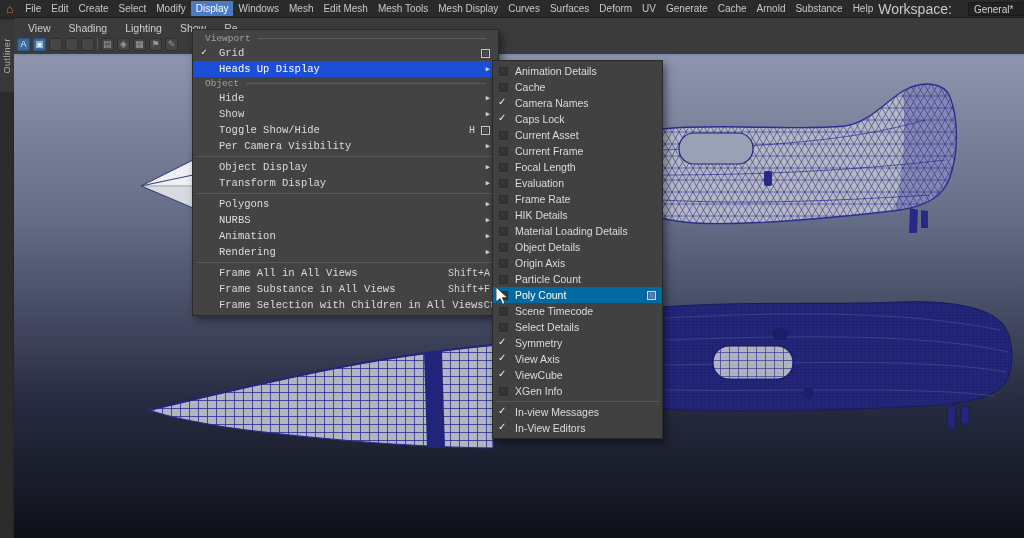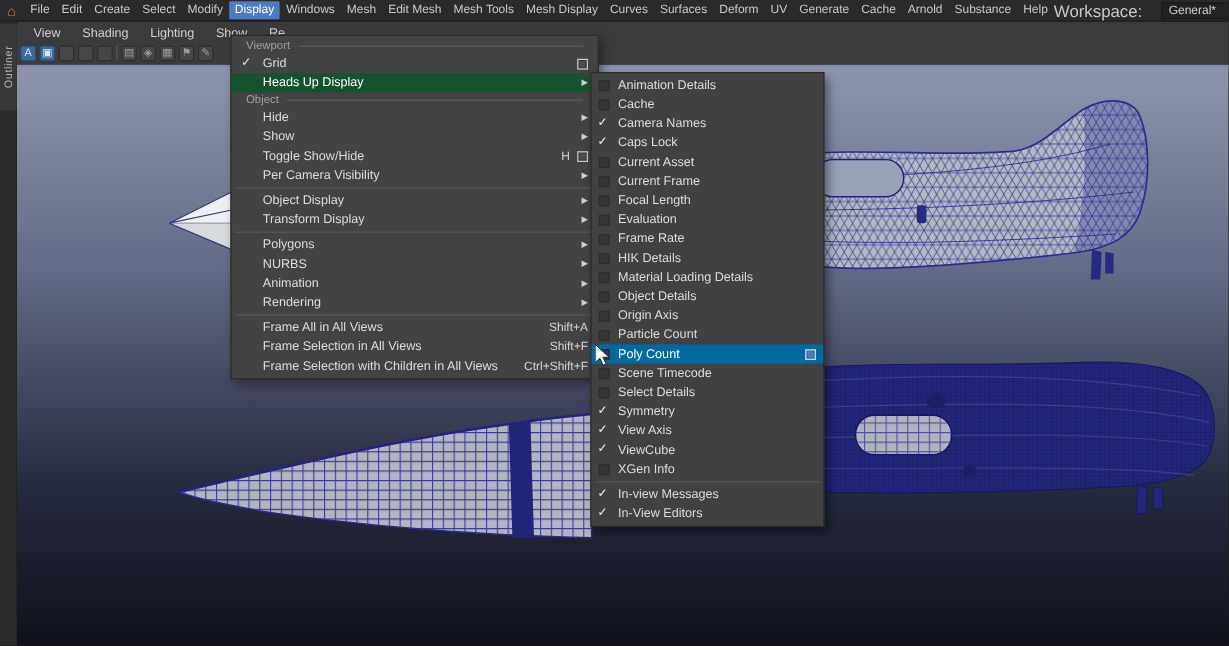--- a/index.html
+++ b/index.html
@@ -54,44 +54,44 @@
   .colorspace-dd .cs-text { flex:1; font-size:9px; color:#c9c9c9; padding-left:5px;
                             white-space:nowrap; overflow:hidden; }
   .cs-arrow { width:14px; height:12px; background:#3d3d3d; color:#b5b5b5; font-size:8px;
               line-height:12px; text-align:center; }
   .vp-topline { position:absolute; left:14px; top:54px; width:1010px; height:2px;
                 background:#7f8cb0; z-index:5; }
 
   
   .display-menu { position:absolute; left:192px; top:29px; width:307px; z-index:10;
                   background:#434343; border:1px solid #2a2a2a; padding:2px 0;
-                  box-shadow:3px 4px 8px rgba(0,0,0,0.45); }
+                  box-shadow:3px 4px 8px rgba(0,0,0,0.45);font-family:Liberation Mono, monospace; }
   .dm-row { position:relative; display:flex; align-items:center; height:16px;
             padding:0 8px 0 26px; font-size:10.5px; color:#dcdcdc; cursor:default; }
   .dm-row .check { position:absolute; left:8px; top:1px; font-size:10px; color:#e8e8e8; display:none; }
   .dm-row.is-checked .check { display:block; }
   .dm-label { white-space:nowrap; }
   .dm-right { margin-left:auto; display:flex; align-items:center; gap:6px; }
   .dm-shortcut { font-size:10px; color:#d5d5d5; display:none; white-space:nowrap; }
   .dm-row.is-shortcut .dm-shortcut, .dm-row .dm-shortcut:not(:empty) { display:block; }
   .dm-optionbox { width:9px; height:9px; border:1px solid #c9c9c9; background:#4e4e4e;
                   box-shadow:inset 0 0 0 1px #3a3a3a; display:none; }
   .dm-row.is-optionbox .dm-optionbox { display:block; }
   .dm-arrow { font-size:7px; color:#d0d0d0; display:none; }
   .dm-row.is-arrow .dm-arrow { display:block; }
-  .dm-row.is-highlighted { background:#14532d; color:#fff;gap:12px; }
+  .dm-row.is-highlighted { background:#1d4ed8; color:#fff;gap:12px; }
   .dm-row.t-header { height:13px; padding-left:12px; color:#a0a0a0; font-size:9.5px; }
   .dm-row.t-header::after { content:""; flex:1; height:1px; background:#5c5c5c;
                             margin:0 4px 0 7px; }
   .dm-row.t-separator { height:5px; padding:0; }
   .dm-row.t-separator::before { content:""; position:absolute; left:3px; right:3px; top:2px;
                                 border-top:1px solid #575757; }
 
   
-  .hud-menu { position:absolute; left:492px; top:60px; width:195px; z-index:11;
+  .hud-menu { position:absolute; left:492px; top:60px; width:171px; z-index:11;
               background:#414141; border:1px solid #2a2a2a; padding:2px 0;
               box-shadow:3px 4px 8px rgba(0,0,0,0.45); }
   .sm-row { position:relative; display:flex; align-items:center; height:16px;
             padding:0 6px 0 22px; font-size:10.5px; color:#dcdcdc; cursor:default; }
   .sm-box { position:absolute; left:6px; top:3.5px; width:9px; height:9px;
             background:#353535; border:1px solid #2d2d2d; }
   .sm-check { position:absolute; left:5px; top:1px; font-size:10px; color:#f0f0f0; display:none; }
   .sm-row.is-checked .sm-check { display:block; }
   .sm-row.is-checked .sm-box { background:transparent; border-color:transparent; }
   .sm-label { white-space:nowrap; }
@@ -376,21 +376,21 @@
       <div class="dm-row t-item is-shortcut">
 
         <span class="dm-label">Frame All in All Views</span>
         <span class="dm-right">
           <span class="dm-shortcut">Shift+A</span>
 
         </span>
       </div>
       <div class="dm-row t-item is-shortcut">
 
-        <span class="dm-label">Frame Selection in All Views</span>
+        <span class="dm-label">Frame Substance in All Views</span>
         <span class="dm-right">
           <span class="dm-shortcut">Shift+F</span>
 
         </span>
       </div>
       <div class="dm-row t-item is-shortcut">
 
         <span class="dm-label">Frame Selection with Children in All Views</span>
         <span class="dm-right">
           <span class="dm-shortcut">Ctrl+Shift+F</span>

